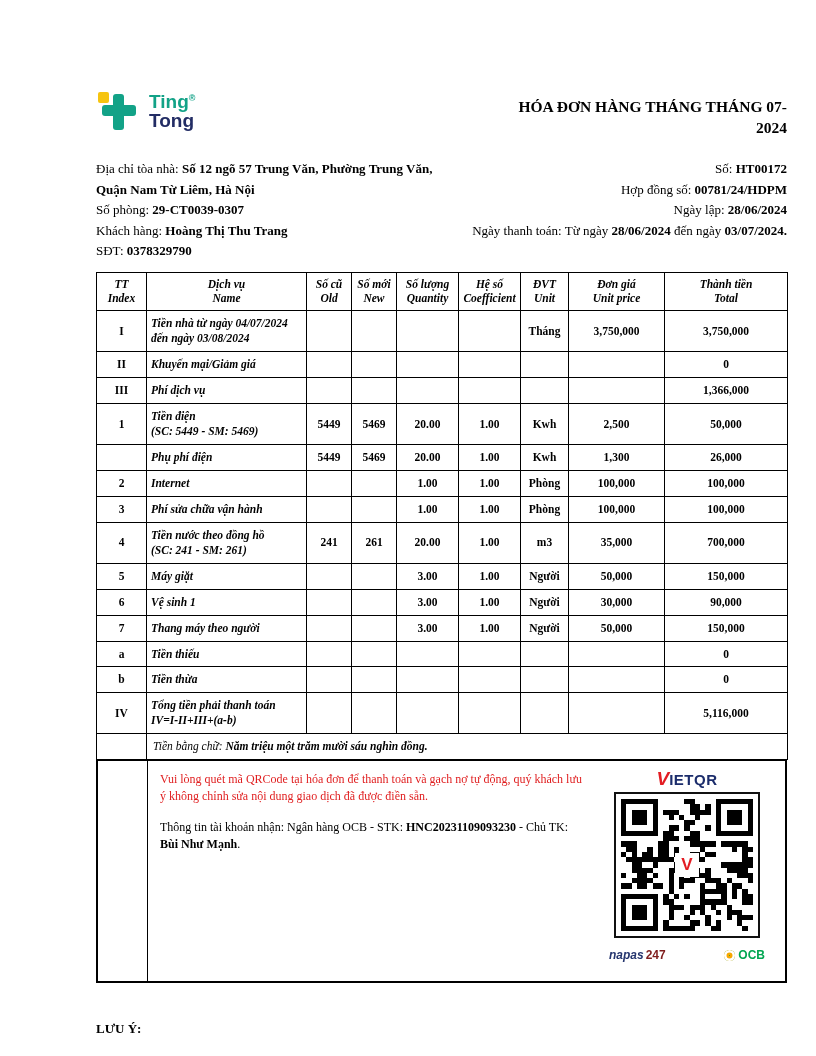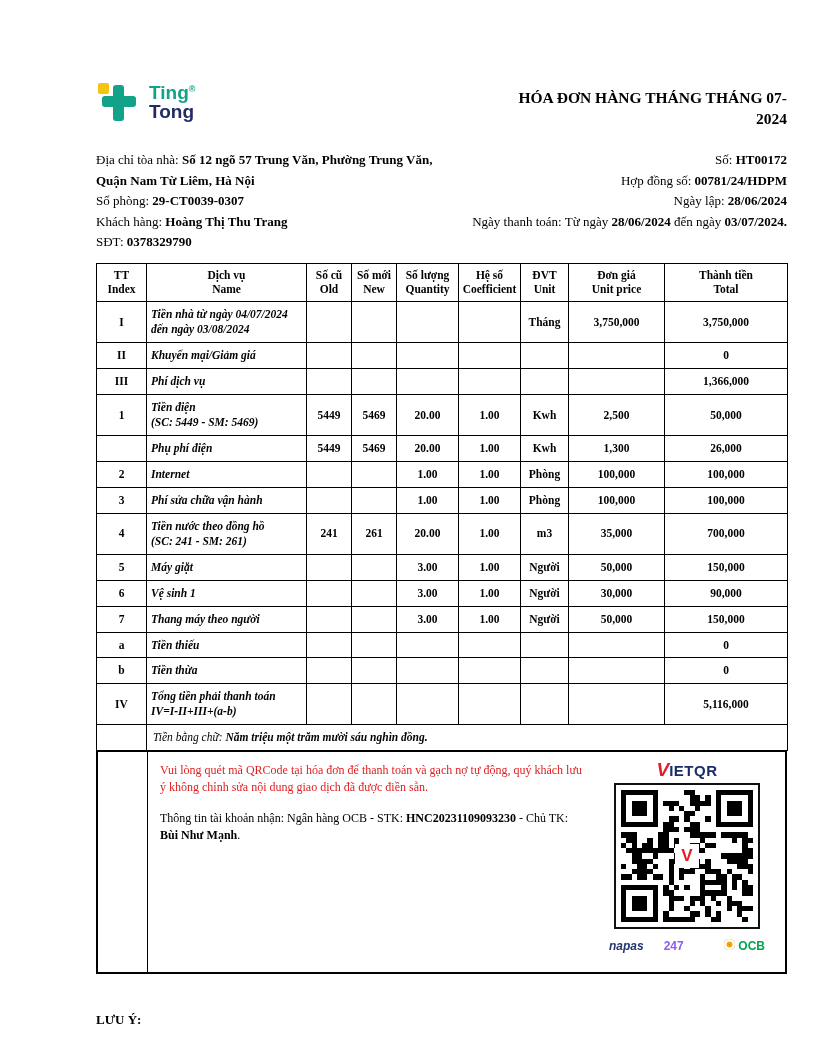--- a/index.html
+++ b/index.html
@@ -1,18 +1,18 @@
 <!DOCTYPE html>
 <html><head>
 <meta charset="utf-8">
 <style>
   * { margin:0; padding:0; box-sizing:border-box; }
   body { background:#e8e8e8; font-family:"Liberation Serif", serif; }
   .page { position:relative; width:816px; height:1056px; background:#fff; margin:0 auto; color:#000; overflow:hidden; }
-  .content { position:absolute; left:96px; top:80px; width:691px; }
+  .content { position:absolute; left:96px; top:89px; width:691px; }
 
   
   .top { display:flex; justify-content:space-between; align-items:flex-start; height:58px; }
   .logo { display:flex; align-items:center; gap:9px; }
   .mark { position:relative; width:44px; height:44px; }
   .mark .bar-v { position:absolute; left:17px; top:5px; width:11px; height:36px; background:#12a287; border-radius:3px; }
   .mark .bar-h { position:absolute; left:6px; top:16px; width:34px; height:11px; background:#12a287; border-radius:3px; }
   .mark .sq { position:absolute; left:2px; top:3px; width:11px; height:11px; background:#f6c410; border-radius:2px; }
   .logo-text { font-family:"Liberation Sans", sans-serif; font-weight:bold; font-size:19px; line-height:1.02; }
   .logo-text .ting { color:#12a287; }
@@ -21,21 +21,21 @@
   .title { width:300px; text-align:right; font-size:15.5px; font-weight:bold; line-height:1.35; padding-top:8px; }
 
   
   .info { margin-top:12px; font-size:13px; }
   .info-row { display:flex; justify-content:space-between; line-height:20.5px; }
   .info b { font-weight:bold; }
 
   
   table.inv { width:691px; border-collapse:collapse; table-layout:fixed; margin-top:10px; font-size:11.5px; }
   table.inv th, table.inv td { border:1px solid #000; vertical-align:middle; }
-  table.inv th { padding:4px 2px; text-align:center; font-weight:bold; line-height:1.3; }
+  table.inv th { padding:4px 2px; text-align:center; font-weight:bold; line-height:1.3;font-style:italic; }
   table.inv td { padding:5px 4px; font-weight:bold; line-height:1.3; }
   td.c-tt { text-align:center; }
   td.c-name { text-align:left; padding-left:6px;font-style:italic; }
   td.c-ctr { text-align:center; }
   td.c-num { text-align:center; padding-right:6px; }
   tr.words-row td { font-weight:normal; font-style:italic; padding-left:6px; }
   tr.words-row b { font-weight:bold;font-family:Liberation Serif, serif; }
 
   
   .qr-section { display:flex; border:2px solid #000; margin-top:-1px; height:224px; }
@@ -47,22 +47,22 @@
   .qr-block { width:188px; display:flex; flex-direction:column; align-items:center; padding-top:8px; }
   .vietqr-logo { font-family:"Liberation Sans", sans-serif; font-weight:bold; line-height:1; margin-bottom:4px; }
   .vietqr-logo .vq-v { color:#e31d23; font-size:19px; font-style:italic; }
   .vietqr-logo .vq-iet { color:#1b2c6b; font-size:15px; letter-spacing:.5px; }
   .vietqr-logo .vq-qr { color:#1b2c6b; font-size:15px; letter-spacing:.5px; }
   .qr-frame { position:relative; border:2px solid #111; padding:5px; background:#fff; }
   .qr-frame svg { display:block; }
   .qr-center { position:absolute; left:50%; top:50%; transform:translate(-50%,-50%); width:24px; height:24px; background:#fff; color:#e31d23; font-family:"Liberation Sans", sans-serif; font-weight:bold; font-size:17px; display:flex; align-items:center; justify-content:center; }
   .bank-logos { display:flex; align-items:center; justify-content:space-between; width:156px; margin-top:10px; font-family:"Liberation Sans", sans-serif; font-weight:bold; font-size:12px; }
   .napas { color:#25356e; font-style:italic; }
-  .napas .n247 { color:#8b5cf6; font-style:normal; margin-left:20px; }
-  .ocb { display:flex; align-items:flex-start; gap:3px; color:#00a651; }
+  .napas .n247 { color:#7f1d1d; font-style:normal; margin-left:2px; }
+  .ocb { display:flex; align-items:center; gap:3px; color:#00a651; }
   .ocb-mark { width:11px; height:11px; border-radius:50%; background:#00a651; box-shadow:inset 0 0 0 2.5px #fff, inset 0 0 0 5px #f7a800; display:inline-block; }
 
   .footer-note { margin-top:38px; font-size:13px; font-weight:bold; }
 </style>
 </head>
 <body>
 
 <div class="page">
   <div class="content">
 

